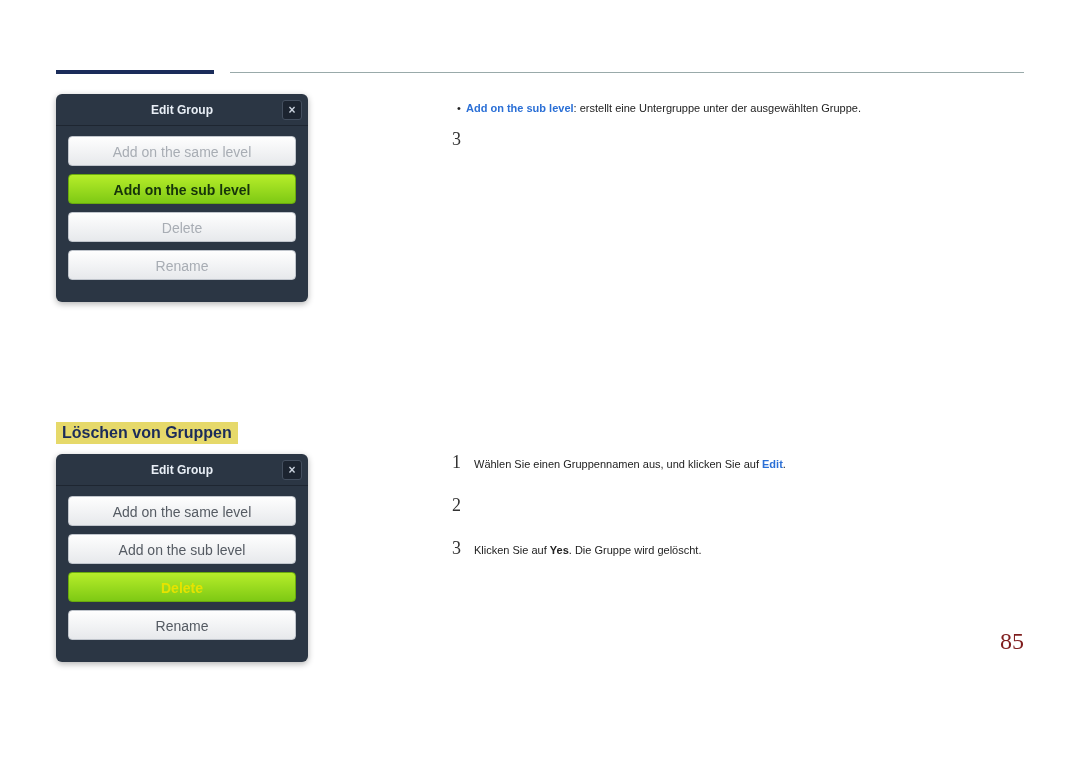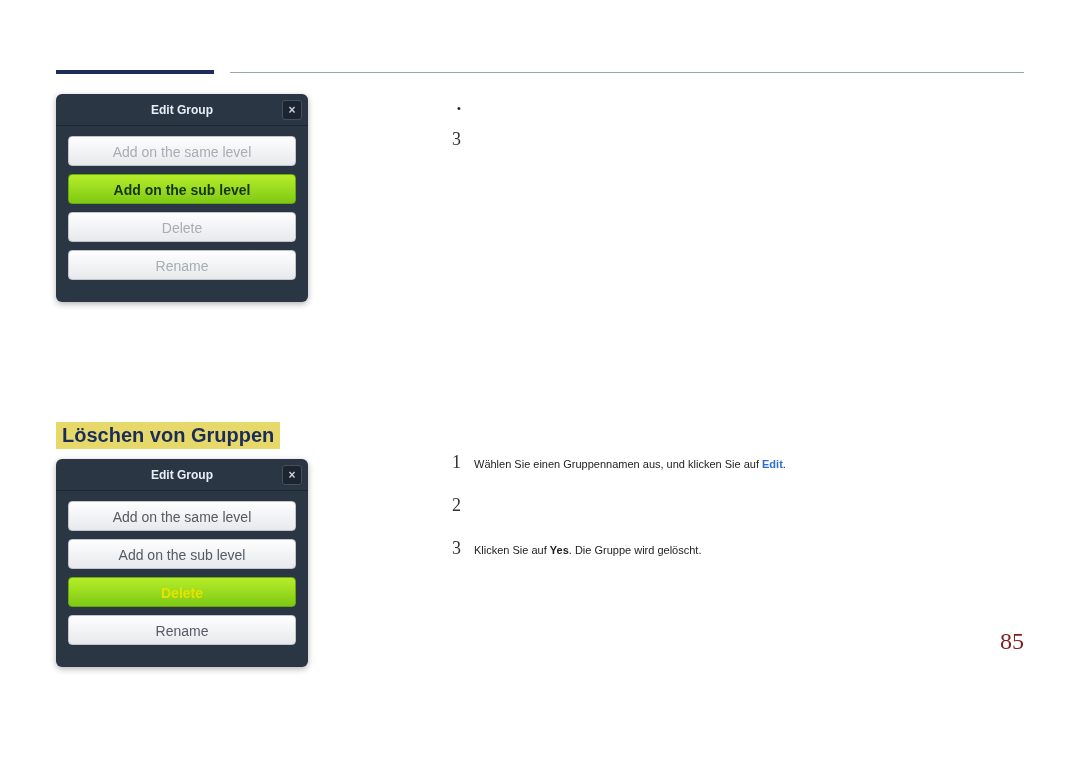--- a/index.html
+++ b/index.html
@@ -14,21 +14,21 @@
   
   .dialog { width: 252px; background: #2b3644; border-radius: 6px; padding-bottom: 10px; box-shadow: 0 2px 6px rgba(0,0,0,0.3); }
   .dialog-header { position: relative; height: 32px; line-height: 32px; text-align: center; color: #e8eef5; font-size: 12px; font-weight: bold; border-bottom: 1px solid #1e2631; }
   .dialog-close { position: absolute; right: 6px; top: 6px; width: 20px; height: 20px; border-radius: 3px; background: #1c2430; border: 1px solid #444f5f; color: #cbd3de; font-size: 12px; line-height: 18px; text-align: center; cursor: pointer; }
   .dialog-body { padding: 10px 12px 4px 12px; }
   .dlg-btn { display: block; width: 100%; height: 30px; margin-bottom: 8px; border-radius: 4px; font-size: 14px; text-align: center; line-height: 30px; cursor: pointer; border: 1px solid #c0c5cc; background: linear-gradient(#fefefe, #e7e9ec); color: #555b63; }
   .dlg-btn.dim { color: #a8adb4; }
   .dlg-btn.hl { background: linear-gradient(#b6ed2a, #7ec914); border: 1px solid #6aaa0d; color: #16340a; font-weight: bold; }
   .dlg-btn.hl.yellow-text { color: #e6e300; }
 
-  .section-heading { display: inline-block; background: #e6d96a; color: #1b2c5a; font-weight: bold; font-size: 20px; padding: 2px 6px; margin-bottom: 10px; }
+  .section-heading { display: inline-block; background: #e6d96a; color: #1b2c5a; font-weight: bold; font-size: 16px; padding: 2px 6px; margin-bottom: 10px; }
 
   .bullet-row { display: flex; align-items: flex-start; font-size: 11px; line-height: 1.5; margin-bottom: 8px; }
   .bullet-row .dot { width: 14px; text-align: center; }
   .step-row { display: flex; align-items: baseline; font-size: 11px; line-height: 1.6; margin-bottom: 14px; }
   .step-row .num { width: 22px; font-family: "Times New Roman", serif; font-size: 18px; color: #333; }
   .kw-blue { color: #2a6fd6; font-weight: bold; }
   .kw-bold { font-weight: bold; }
 
   .page-number { position: absolute; right: 56px; bottom: 24px; font-family: "Times New Roman", serif; font-size: 24px; color: #7f1d1d; }
 </style>
@@ -73,20 +73,23 @@
           <div class="dlg-btn">Rename</div>
         </div>
       </div>
 
     </div>
 
     <div class="col-right">
       <div style="padding-top: 6px;">
         <div class="bullet-row">
           <span class="dot">•</span>
+          <span>
+            <span class="kw-blue">Add on the sub level</span><span>: erstellt eine Untergruppe unter der ausgewählten Gruppe.</span>
+          </span>
         </div>
         <div class="step-row">
           <span class="num">3</span>
         </div>
       </div>
 
       <div style="position:absolute; top: 354px; left:0; right:0;">
         <div class="step-row">
           <span class="num">1</span>
           <span>

